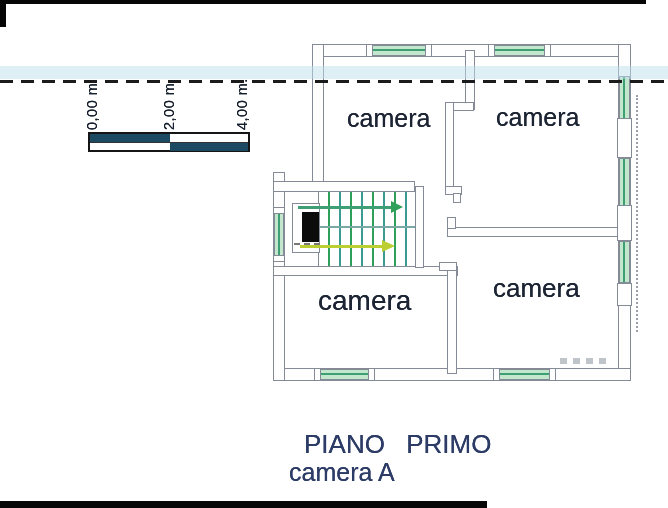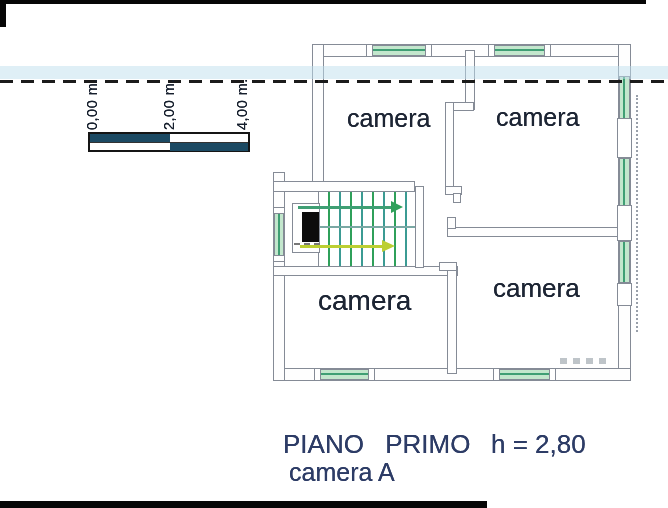--- a/index.html
+++ b/index.html
@@ -113,22 +113,21 @@
 
   <div class="abs" style="left:292px;top:203px;width:28px;height:50px;background:#fff;border:1px solid var(--wall_line,#858b96);z-index:3;"></div>
   <div class="abs" style="left:302px;top:212px;width:17px;height:30px;background:#0c0c0c;z-index:4;"></div>
   <div class="abs" style="left:294px;top:243px;width:26px;height:0;border-top:2px dashed #777;z-index:4;"></div>
 
   <div class="txt" style="left:347px;top:104px;font-size:25px;">camera</div>
   <div class="txt" style="left:496px;top:103px;font-size:25px;">camera</div>
   <div class="txt" style="left:318px;top:285px;font-size:28px;">camera</div>
   <div class="txt" style="left:493px;top:273px;font-size:26px;">camera</div>
 
-  <div class="txt" style="left:283px;top:429px;font-size:26px;word-spacing:14px;color:var(--footer_text,#2d3c66);">PIANO PRIMO</div>
-  <div class="txt" style="left:491px;top:429px;font-size:26px;color:var(--footer_text,#2d3c66);">h = 2,80</div>
+  <div class="txt" style="left:304px;top:429px;font-size:26px;word-spacing:14px;color:var(--footer_text,#2d3c66);">PIANO PRIMO</div>
   <div class="txt" style="left:289px;top:458px;font-size:25px;color:var(--footer_text,#2d3c66);">camera A</div>
 
   <div class="scale-label" style="left:84px;top:62px;height:68px;">0,00 m.</div>
   <div class="scale-label" style="left:161px;top:62px;height:68px;">2,00 m.</div>
   <div class="scale-label" style="left:234px;top:62px;height:68px;">4,00 m.</div>
 
   <div class="abs" style="left:88px;top:132px;width:162px;height:20px;background:#fff;border:2px solid #151515;z-index:7;">
     <div class="sb-dark" style="left:0;top:0;width:80px;height:8.5px;"></div>
     <div class="sb-dark" style="left:80px;top:8.5px;width:78px;height:8.5px;"></div>
     <div class="abs" style="left:0;top:8px;width:158px;height:1px;background:#333;"></div>

